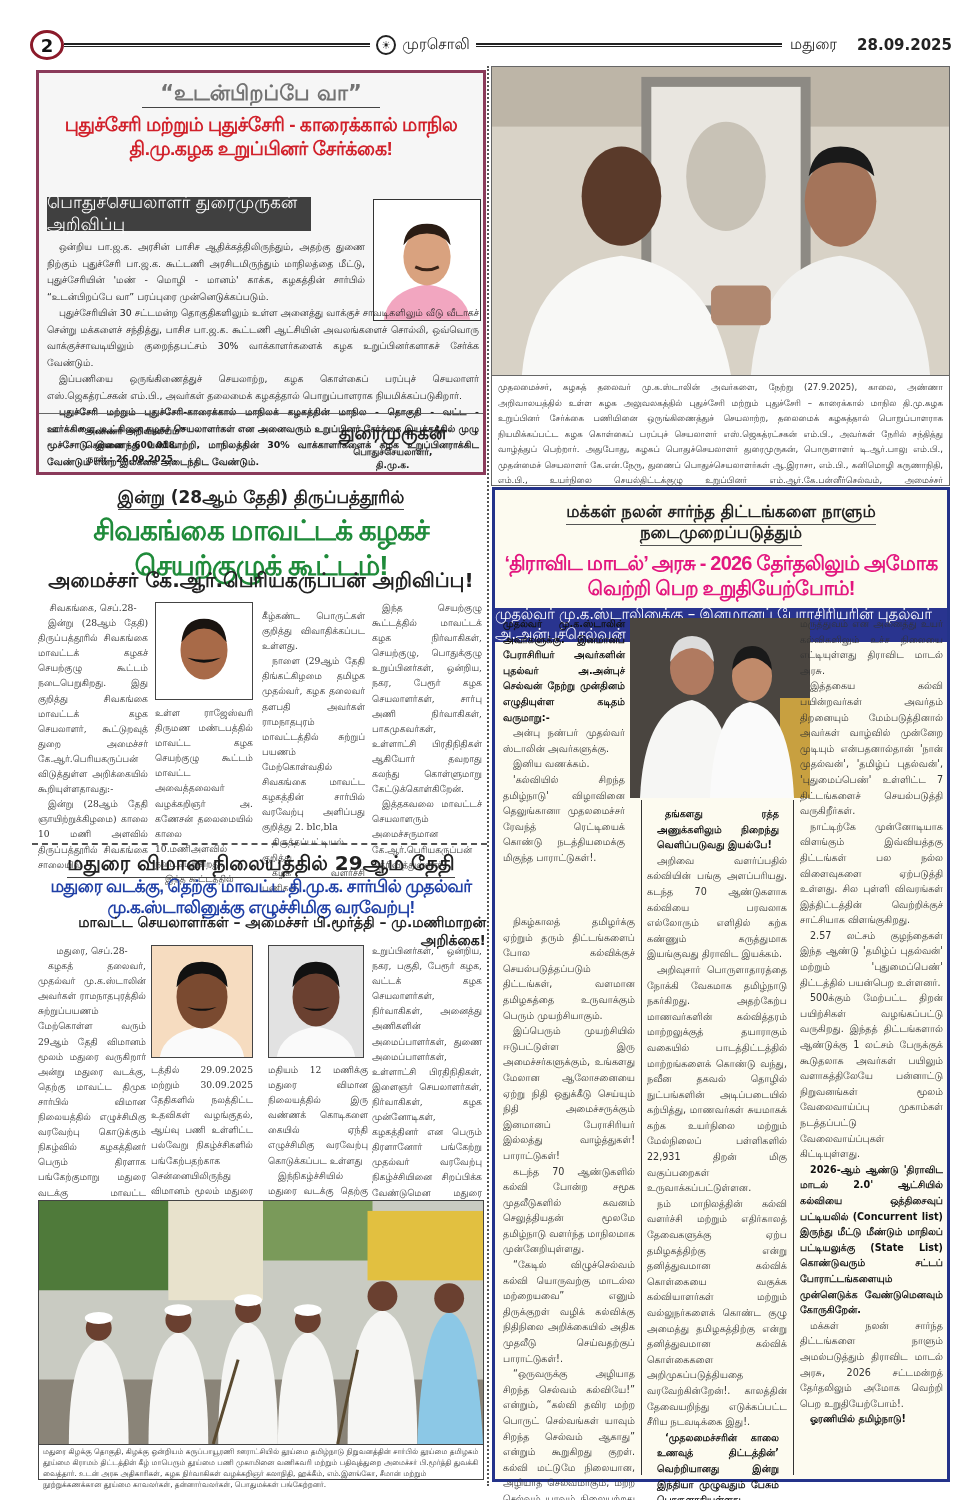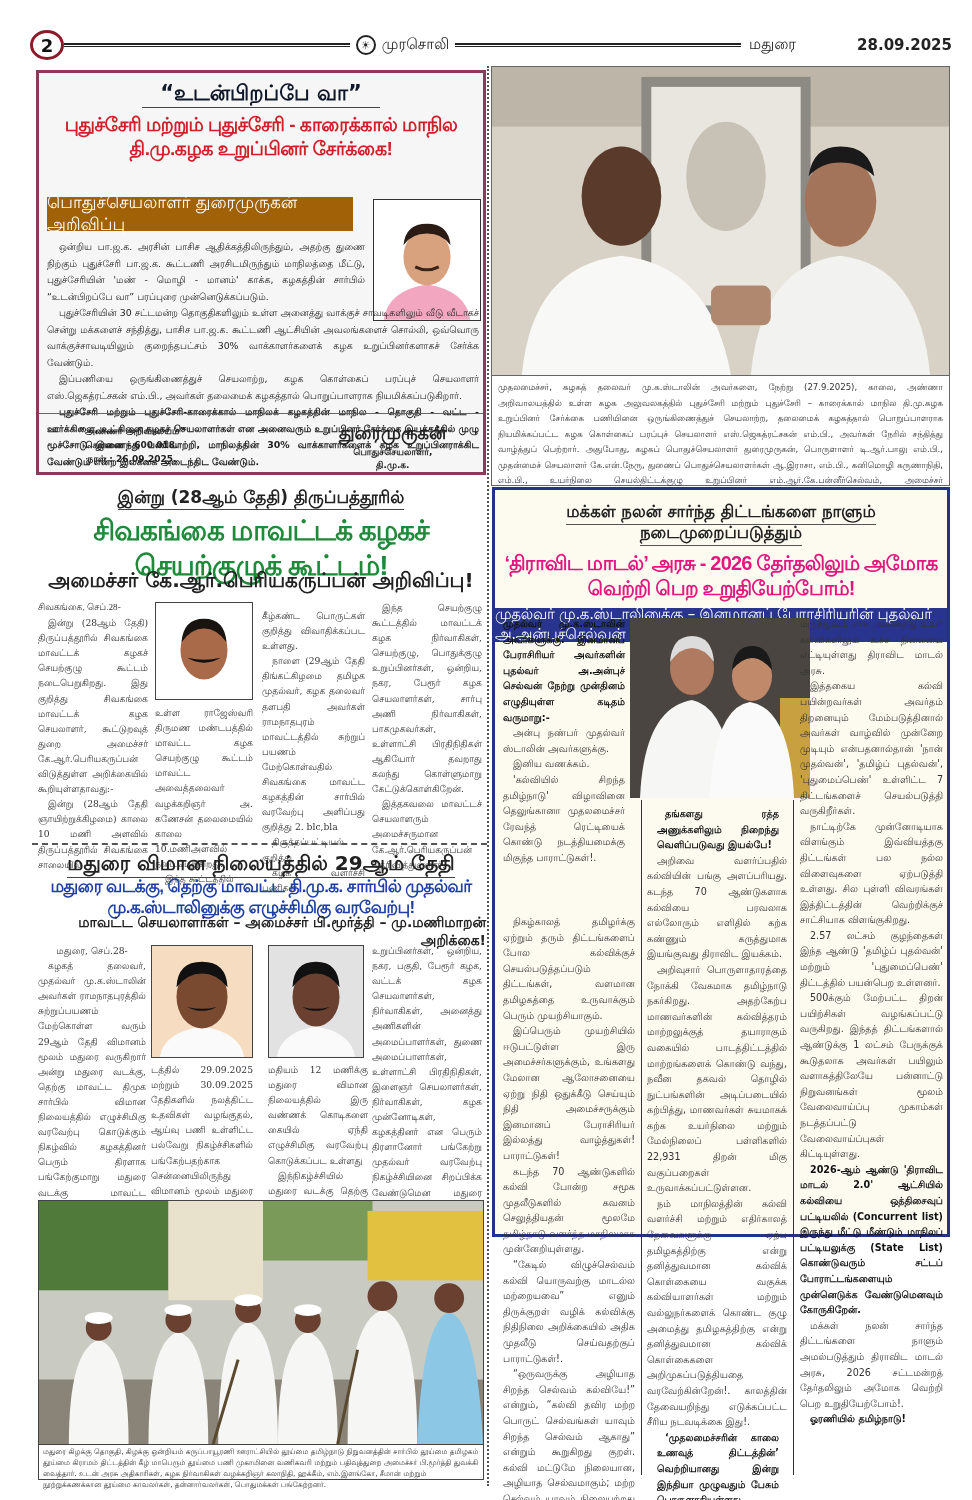--- a/index.html
+++ b/index.html
@@ -6,28 +6,28 @@
   html, body { width: 972px; height: 1500px; background: #fff; overflow: hidden; }
   body { font-family: "DejaVu Sans", sans-serif; color: #222; position: relative; }
 
   
   .masthead { position: absolute; left: 30px; top: 30px; width: 930px; height: 30px; display: flex; align-items: center; }
   .page-num { width: 34px; height: 30px; border: 3px solid #8b1a2a; border-radius: 50%; display: flex; align-items: center; justify-content: center; font-weight: bold; font-size: 18px; color: #111; background: #fff; flex: none; }
   .rule { flex: 1; height: 4px; border-top: 2px solid #222; border-bottom: 1px solid #222; }
   .paper-name { display: flex; align-items: center; gap: 6px; padding: 0 6px; font-size: 15px; color: #222; flex: none; }
   .logo { width: 20px; height: 20px; border: 2px solid #222; border-radius: 50%; font-size: 11px; display: flex; align-items: center; justify-content: center; }
   .city { font-size: 15px; padding: 0 20px 0 8px; flex: none; }
-  .date { font-size: 15px; font-weight: bold; flex: none; padding-right: 8px; margin-left: 41px; }
+  .date { font-size: 15px; font-weight: bold; flex: none; padding-right: 8px; }
 
   
   .box1 { position: absolute; left: 36px; top: 70px; width: 450px; height: 405px; border: 3px solid #8a3a5a; background: #f6f6f6; }
-  .b1-kicker { text-align: center; color: #0f172a; font-size: 21px; font-weight: bold; margin-top: 8px; }
+  .b1-kicker { text-align: center; color: #737373; font-size: 21px; font-weight: bold; margin-top: 8px; }
   .b1-kicker span { border-bottom: 1px solid #444; padding: 0 18px 2px; }
   .b1-head { text-align: center; color: #d1202a; font-size: 19px; font-weight: bold; margin-top: 6px; letter-spacing: -0.5px; font-family: "Liberation Sans", sans-serif; }
-  .b1-band { position: absolute; left: 8px; top: 124px; width: 306px; height: 34px; background: #a16207; color: #fff; font-size: 17px; display: flex; align-items: center; justify-content: center; }
+  .b1-band { position: absolute; left: 8px; top: 124px; width: 264px; height: 34px; background: #404040; color: #fff; font-size: 17px; display: flex; align-items: center; justify-content: center; }
   .b1-photo { position: absolute; left: 334px; top: 126px; width: 108px; height: 122px; border: 1px solid #333; background: #fff; overflow: hidden; }
   .b1-body { position: absolute; left: 8px; top: 166px; width: 432px; font-size: 9.4px; line-height: 16.5px; color: #222; text-align: justify; }
   .b1-body p { text-indent: 12px; }
   .b1-body p.first { width: 318px; }
   .b1-body p.bold { font-weight: bold; }
   .b1-foot { position: absolute; left: 0; top: 340px; width: 444px; height: 62px; border-top: 1px solid #666; }
   .b1-addr { position: absolute; left: 40px; top: 10px; font-size: 9px; line-height: 14px; font-weight: bold; text-align: center; }
   .b1-sign { position: absolute; left: 300px; top: 8px; text-align: center; }
   .b1-sign .name { font-size: 18px; font-weight: bold; }
   .b1-sign .role { font-size: 9px; line-height: 13px; font-weight: bold; }
@@ -54,21 +54,21 @@
   .s3-head { position: absolute; left: 36px; top: 877px; width: 450px; text-align: center; font-size: 17px; font-weight: bold; color: #1f3fa6; letter-spacing: -0.6px; font-family: "Liberation Sans", sans-serif; }
   .s3-sub { position: absolute; left: 36px; top: 914px; width: 450px; text-align: right; font-size: 14px; font-weight: bold; }
   .s3-photo1 { position: absolute; left: 151px; top: 945px; width: 102px; height: 113px; border: 1px solid #444; background: #f6dcc0; overflow: hidden; }
   .s3-photo2 { position: absolute; left: 268px; top: 945px; width: 96px; height: 113px; border: 1px solid #444; background: #e2e2e2; overflow: hidden; }
 
   
   .photo2 { position: absolute; left: 38px; top: 1200px; width: 446px; height: 245px; border: 1px solid #444; overflow: hidden; }
   .cap2 { position: absolute; left: 38px; top: 1445px; width: 446px; height: 35px; border: 1px solid #444; border-top: none; padding: 1px 4px; font-size: 7.4px; line-height: 11px; color: #333; }
 
   
-  .box2 { position: absolute; left: 492px; top: 487px; width: 458px; height: 750px; border: 3px solid #24338a; background: #fdfbf0; }
+  .box2 { position: absolute; left: 492px; top: 487px; width: 458px; height: 995px; border: 3px solid #24338a; background: #fdfbf0; }
   .b2-kicker { text-align: center; font-size: 16.5px; font-weight: bold; margin-top: 12px; }
   .b2-kicker span { border-bottom: 1px solid #555; padding-bottom: 3px; }
   .b2-head { text-align: center; font-size: 20px; font-weight: bold; color: #e3177f; margin-top: 8px; letter-spacing: -0.8px; font-family: "Liberation Sans", sans-serif; }
   .b2-band { margin-top: 6px; height: 34px; background: #29348f; color: #fff; font-size: 15px; display: flex; align-items: center; justify-content: center; letter-spacing: -0.3px; }
   .b2-photo { position: absolute; left: 135px; top: 128px; width: 180px; height: 180px; background: #4a4540; overflow: hidden; }
   .b2-col { position: absolute; font-family: "DejaVu Sans", sans-serif; font-size: 9.6px; line-height: 15.6px; color: #333; text-align: justify; }
   .b2-col p { text-indent: 10px; }
   .b2-col p.b { font-weight: bold; color: #111; }
   .b2-col p.quote { font-weight: bold; color: #111; padding: 0 8px 0 10px; text-indent: 8px; }
   .b2-vline { position: absolute; top: 310px; width: 0; border-left: 1px solid #333; }
@@ -139,21 +139,21 @@
 </div>
 <div class="cap1">முதலமைச்சர், கழகத் தலைவர் மு.க.ஸ்டாலின் அவர்களை, நேற்று (27.9.2025), காலை, அண்ணா அறிவாலயத்தில் உள்ள கழக அலுவலகத்தில் புதுச்சேரி மற்றும் புதுச்சேரி – காரைக்கால் மாநில தி.மு.கழக உறுப்பினர் சேர்க்கை பணியினை ஒருங்கிணைத்துச் செயலாற்ற, தலைமைக் கழகத்தால் பொறுப்பாளராக நியமிக்கப்பட்ட கழக கொள்கைப் பரப்புச் செயலாளர் எஸ்.ஜெகத்ரட்சகன் எம்.பி., அவர்கள் நேரில் சந்தித்து வாழ்த்துப் பெற்றார். அதுபோது, கழகப் பொதுச்செயலாளர் துரைமுருகன், பொருளாளர் டி.ஆர்.பாலு எம்.பி., முதன்மைச் செயலாளர் கே.என்.நேரு, துணைப் பொதுச்செயலாளர்கள் ஆ.இராசா, எம்.பி., கனிமொழி கருணாநிதி, எம்.பி., உயர்நிலை செயல்திட்டக்குழு உறுப்பினர் எம்.ஆர்.கே.பன்னீர்செல்வம், அமைச்சர் கே.கே.எஸ்.எஸ்.ஆர்.இராமச்சந்திரன், செய்தி தொடர்பு தலைவர் டி.கே.எஸ்.இளங்கோவன் ஆகியோர் உடனிருந்தனர்.</div>
 
 <div class="vline-dashed"></div>
 
 <div class="s2-kicker"><span>இன்று (28ஆம் தேதி) திருப்பத்தூரில்</span></div>
 <div class="s2-head">சிவகங்கை மாவட்டக் கழகச் செயற்குழுக் கூட்டம்!</div>
 <div class="s2-sub">அமைச்சர் கே.ஆர்.பெரியகருப்பன் அறிவிப்பு!</div>
 
 <div class="col" style="left:38px; top:600px; width:110px;">
-  <p class="noind" style="font-family:Liberation Serif, serif;">சிவகங்கை, செப்.28-</p>
+  <p class="noind" style="text-align:center;">சிவகங்கை, செப்.28-</p>
   <p>இன்று (28ஆம் தேதி) திருப்பத்தூரில் சிவகங்கை மாவட்டக் கழகச் செயற்குழு கூட்டம் நடைபெறுகிறது. இது குறித்து சிவகங்கை மாவட்டக் கழக செயலாளர், கூட்டுறவுத் துறை அமைச்சர் கே.ஆர்.பெரியகருப்பன் விடுத்துள்ள அறிக்கையில் கூறியுள்ளதாவது:-</p>
   <p>இன்று (28ஆம் தேதி ஞாயிற்றுக்கிழமை) காலை 10 மணி அளவில் திருப்பத்தூரில் சிவகங்கை சாலையில்</p>
 </div>
 <div class="s2-photo">
   <svg class="svg-fill" viewBox="0 0 98 98">
     <rect width="98" height="98" fill="#fff"></rect>
     <ellipse cx="49" cy="48" rx="24" ry="30" fill="#a86a48"></ellipse>
     <path d="M26 40 Q28 16 49 16 Q70 16 72 40 Q62 26 49 26 Q36 26 26 40Z" fill="#1a1410"></path>
     <path d="M32 56 Q49 66 66 56 Q49 60 32 56Z" fill="#111"></path>
   </svg>

